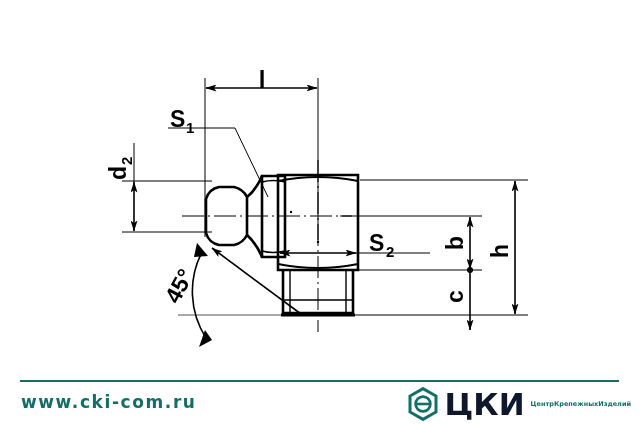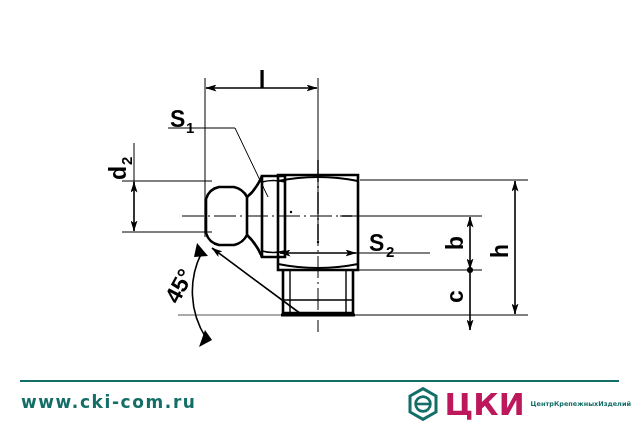--- a/index.html
+++ b/index.html
@@ -72,21 +72,21 @@
     align-items: center;
     gap: 6px;
   }
   #brand-mark {
     display: block;
   }
   #brand-name {
     font-family: "DejaVu Sans", sans-serif;
     font-size: 31px;
     font-weight: bold;
-    color: #be185d;
+    color: #0f172a;
     line-height: 31px;
     letter-spacing: 0px;
     white-space: nowrap;
   }
   #brand-tagline {
     display: flex;
     flex-direction: row;
     justify-content: center;
     font-family: "DejaVu Sans", sans-serif;
     font-size: 6.5px;

